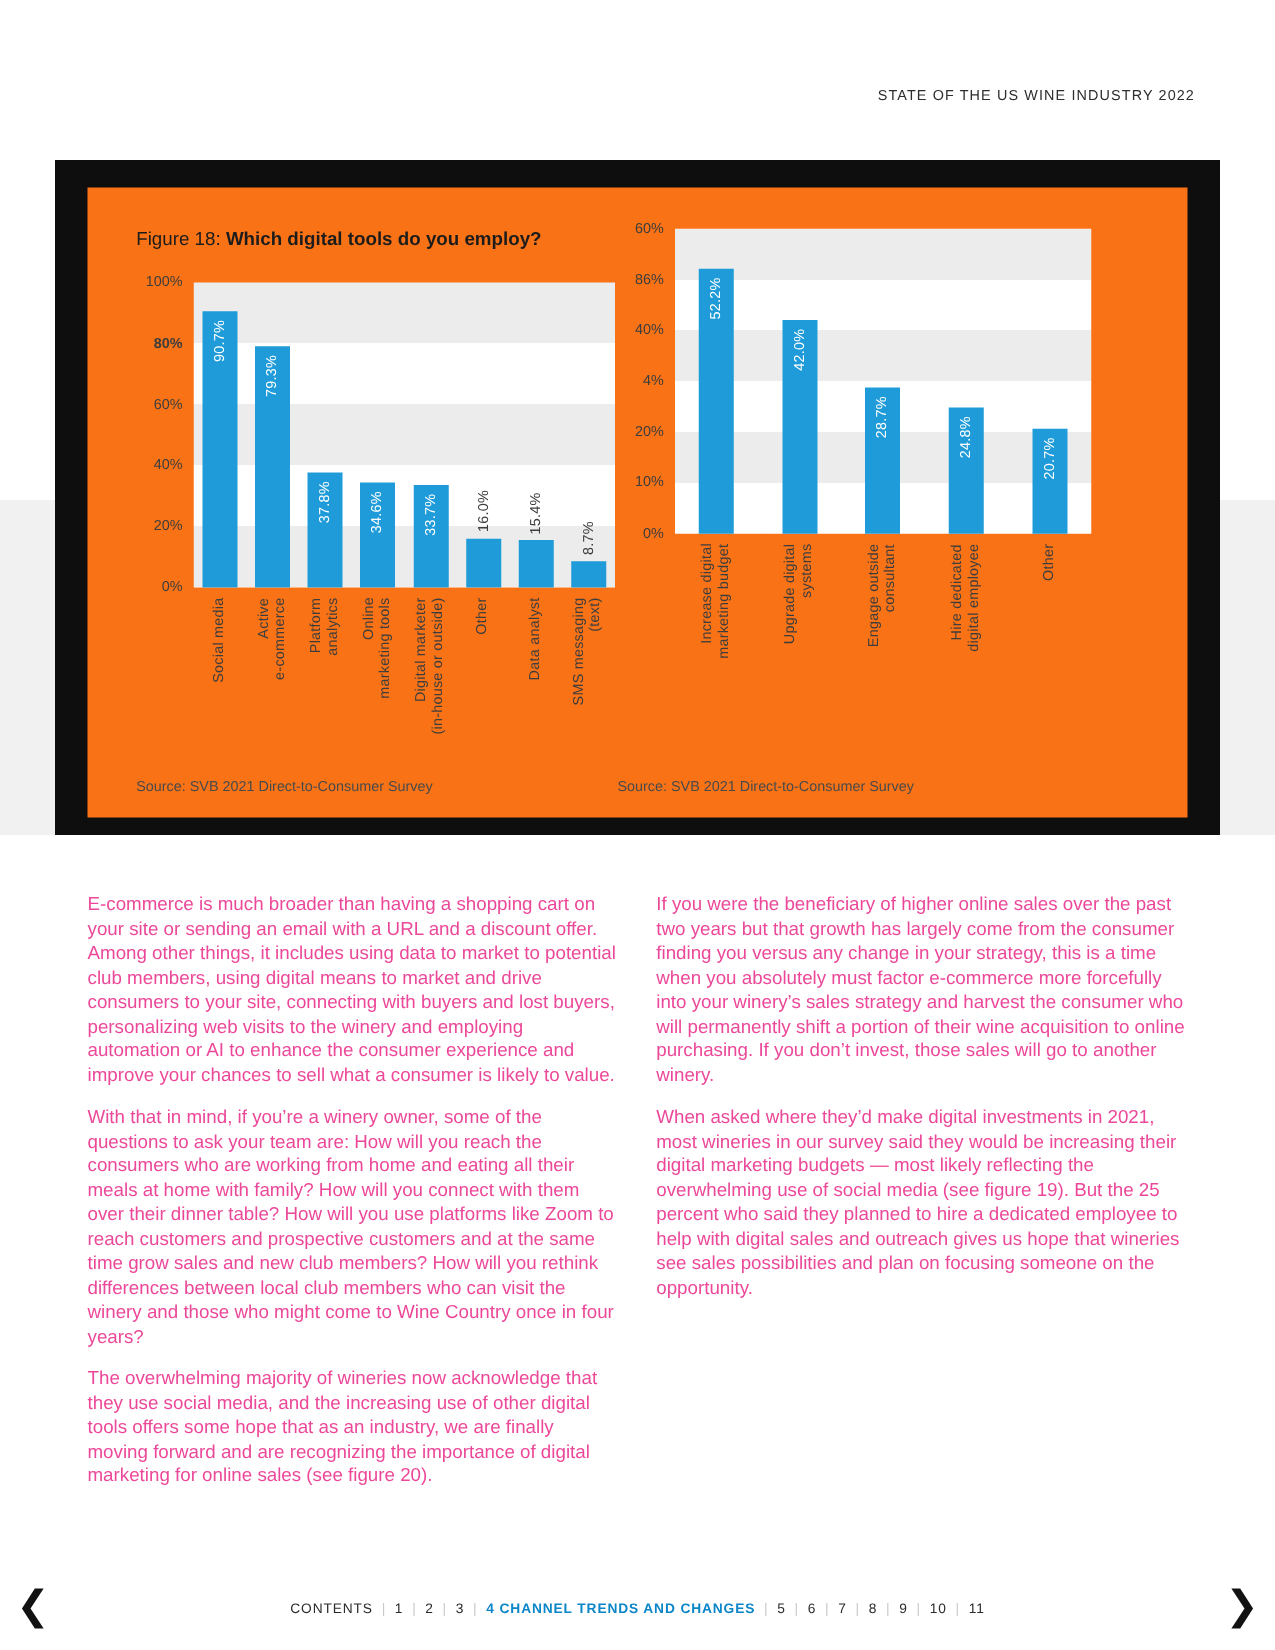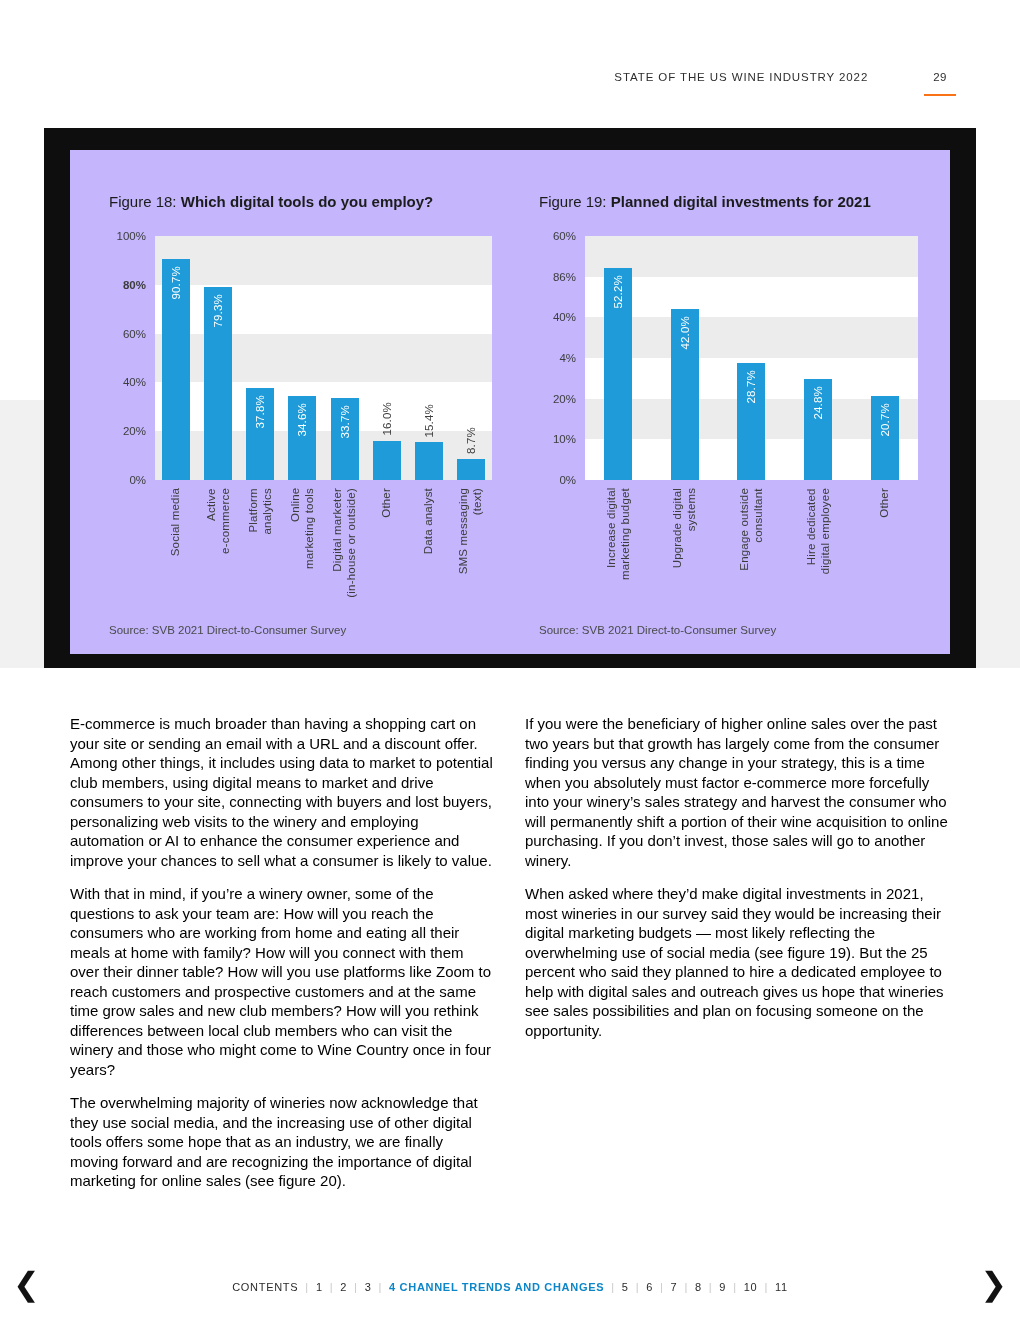--- a/index.html
+++ b/index.html
@@ -1,30 +1,30 @@
 <!DOCTYPE html>
 <html style="--accent: #0b86c8; --bar: #1e9bd8; --frame: #0e0e0e; --band: #f1f1f1;"><head>
 <meta charset="utf-8">
 <style>
   * { margin:0; padding:0; box-sizing:border-box; }
   html,body { background:#ffffff; }
   body { font-family:"Liberation Sans", sans-serif; }
   .page { position:relative; width:1020px; height:1320px; background:#ffffff; overflow:hidden; }
 
   
-  .page-header { position:absolute; top:71px; right:64px; display:flex; align-items:flex-start; gap:56px; }
+  .page-header { position:absolute; top:71px; right:64px; display:flex; align-items:flex-start; gap:56px;flex-direction:column; }
   .header-title { font-size:11.5px; letter-spacing:0.9px; color:#2e2e2e; }
   .page-number { font-size:11.5px; letter-spacing:0.5px; color:#2e2e2e; padding:0 9px 11px 9px; border-bottom:2px solid #f97316; }
 
   
   .gray-band { position:absolute; top:400px; left:0; width:100%; height:268px; background:var(--band,#f1f1f1); }
 
   
   .chart-frame { position:absolute; top:128px; left:44px; width:932px; height:540px; background:var(--frame,#0e0e0e); padding:22px 26px 14px 26px; }
-  .chart-panel { width:100%; height:100%; background:#c4b5fd; display:flex; justify-content:space-between; padding:43px 30px 18px 39px; }
+  .chart-panel { width:100%; height:100%; background:#f97316; display:flex; padding:33px 30px 18px 39px; }
   .chart { display:flex; flex-direction:column; }
   .chart-0 { width:385px; }
   .chart-1 { width:381px; }
   .fig-title { font-size:15px; color:#1c1c1c; margin-bottom:26px; }
   .fig-name { font-weight:bold; }
   .chart-body { display:flex; height:244px; }
   .y-axis { position:relative; width:46px; height:244px; flex:none; }
   .ytick { position:absolute; right:9px; font-size:11.5px; color:#3d3d3d; line-height:14px; white-space:nowrap; }
   .plot { position:relative; height:244px; display:flex; }
   .chart-0 .plot { width:337px; }
@@ -37,21 +37,21 @@
   .vwrap.outside .vtext { color:#3d3d3d; }
   .cat-row { display:flex; margin-top:8px; height:134px; }
   .chart-0 .cat-row { width:337px; margin-left:46px; }
   .chart-1 .cat-row { width:333px; margin-left:46px; }
   .cat-slot { flex:1 1 0; display:flex; justify-content:center; align-items:flex-start; }
   .cat-label { display:block; writing-mode:vertical-rl; transform:rotate(180deg); font-size:11.5px; line-height:13.5px; color:#3d3d3d; white-space:pre-line; text-align:end; letter-spacing:0.2px; }
   .source { margin-top:auto; font-size:11.5px; color:#4a4a4a; }
 
   
   .columns { position:absolute; top:714px; left:70px; width:878px; display:flex; gap:32px; }
-  .col { flex:1 1 0; font-size:15px; line-height:19.5px; color:#000000; }
+  .col { flex:1 1 0; font-size:15px; line-height:19.5px; color:#ec4899; }
   .col p { margin-bottom:14px; }
 
   
   .footer-nav { position:absolute; top:1281px; left:0; width:100%; text-align:center; font-size:11px; letter-spacing:0.7px; color:#2b2b2b; white-space:nowrap; }
   .nav-item { cursor:pointer; }
   .nav-item.active { color:var(--accent,#0b86c8); font-weight:bold; }
   .nav-sep { color:#c9c9c9; padding:0 7px; }
   .chevron { position:absolute; font-size:32px; color:#121212; cursor:pointer; line-height:1; user-select:none; }
   .chevron-left { left:13px; top:1268px; }
   .chevron-right { right:13px; top:1268px; }
@@ -164,24 +164,20 @@
             </div>
             <div class="cat-slot">
               <span class="cat-label">SMS messaging
 (text)</span>
             </div>
           </div>
         <div class="source">Source: SVB 2021 Direct-to-Consumer Survey</div>
       </div>
 
       <div class="chart chart-1">
-        <div class="fig-title">
-          <span class="fig-label">Figure 19:</span>
-          <span class="fig-name">Planned digital investments for 2021</span>
-        </div>
         <div class="chart-body">
           <div class="y-axis">
               <div class="ytick" style="top: -7px;">60%</div>
               <div class="ytick" style="top: 33.6667px;">86%</div>
               <div class="ytick" style="top: 74.3333px;">40%</div>
               <div class="ytick" style="top: 115px;">4%</div>
               <div class="ytick" style="top: 155.667px;">20%</div>
               <div class="ytick" style="top: 196.333px;">10%</div>
               <div class="ytick" style="top: 237px;">0%</div>
             </div>

